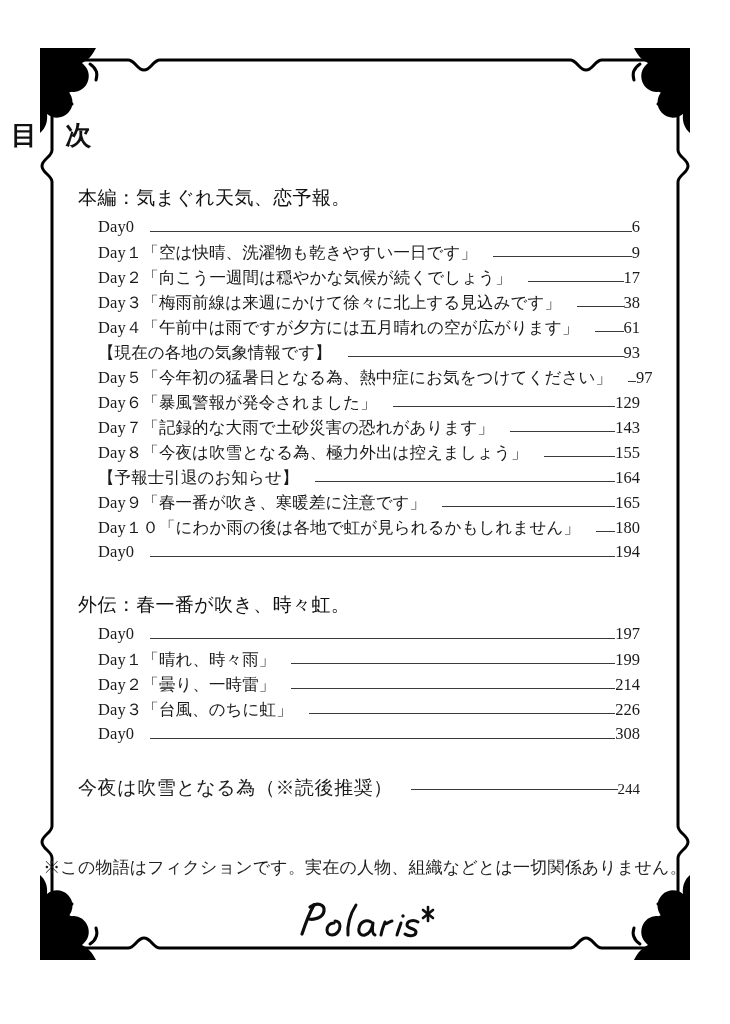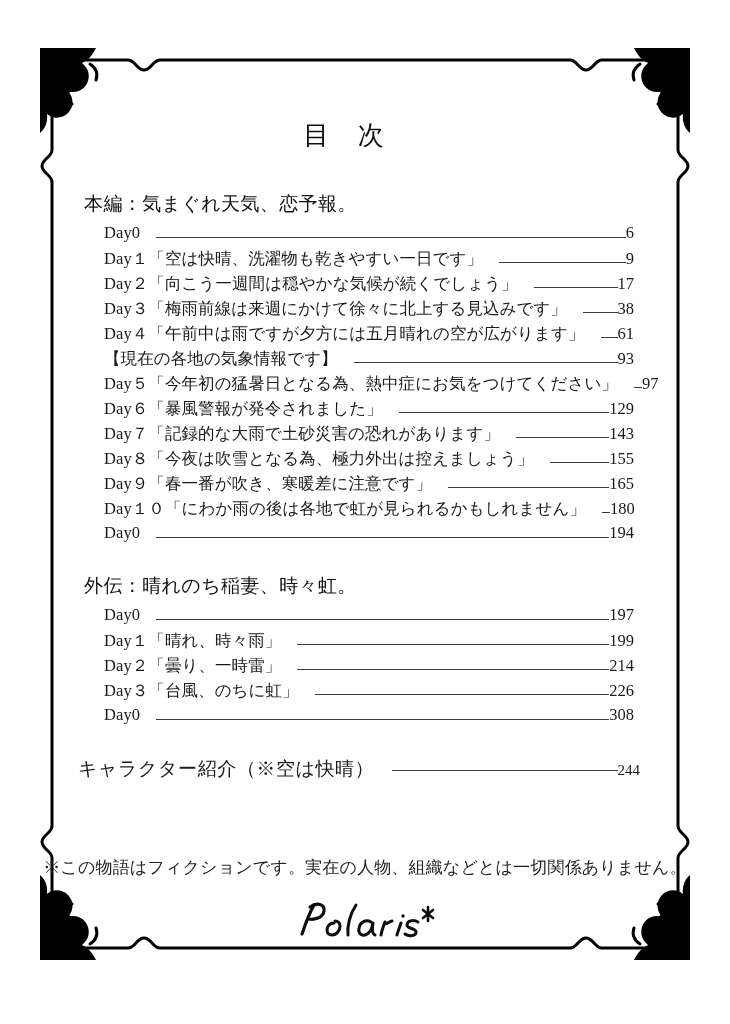--- a/index.html
+++ b/index.html
@@ -33,37 +33,36 @@
     top: 0;
     width: 730px;
     height: 1024px;
   }
 
   .toc-title {
     position: absolute;
     left: 0;
     top: 118px;
     width: 687px;
-    text-align: center;
     font-size: 26px;
     letter-spacing: 0.42em;
     text-indent: 0.42em;
-    font-weight: 400;
+    font-weight: 700;
     color: #111111;
   }
 
   .toc-body {
     position: absolute;
     left: 78px;
     top: 186px;
     width: 562px;
   }
 
   .section {
-    margin: 6px;
+    margin: 0;
   }
   .section + .section {
     margin-top: 26px;
   }
 
   .section-heading {
     font-size: 19px;
     letter-spacing: 0.02em;
     color: #111111;
     margin: 0 0 7px 0;
@@ -259,38 +258,43 @@
         <span class="entry-label">Day７「記録的な大雨で土砂災害の恐れがあります」</span>
         <span class="entry-leader"></span>
         <span class="entry-page">143</span>
       </div>
       <div class="entry">
         <span class="entry-label">Day８「今夜は吹雪となる為、極力外出は控えましょう」</span>
         <span class="entry-leader"></span>
         <span class="entry-page">155</span>
       </div>
       <div class="entry">
+        <span class="entry-label">【予報士引退のお知らせ】</span>
+        <span class="entry-leader"></span>
+        <span class="entry-page">164</span>
+      </div>
+      <div class="entry">
         <span class="entry-label">Day９「春一番が吹き、寒暖差に注意です」</span>
         <span class="entry-leader"></span>
         <span class="entry-page">165</span>
       </div>
       <div class="entry">
         <span class="entry-label">Day１０「にわか雨の後は各地で虹が見られるかもしれません」</span>
         <span class="entry-leader"></span>
         <span class="entry-page">180</span>
       </div>
       <div class="entry">
         <span class="entry-label">Day0</span>
         <span class="entry-leader"></span>
         <span class="entry-page">194</span>
       </div>
     </div>
 
     <div class="section">
-      <div class="section-heading">外伝：晴れのち稲妻、時々虹。</div>
+      <div class="section-heading">外伝：春一番が吹き、時々虹。</div>
 
       <div class="entry">
         <span class="entry-label">Day0</span>
         <span class="entry-leader"></span>
         <span class="entry-page">197</span>
       </div>
       <div class="entry">
         <span class="entry-label">Day１「晴れ、時々雨」</span>
         <span class="entry-leader"></span>
         <span class="entry-page">199</span>
@@ -307,21 +311,21 @@
       </div>
       <div class="entry">
         <span class="entry-label">Day0</span>
         <span class="entry-leader"></span>
         <span class="entry-page">308</span>
       </div>
     </div>
 
     <div class="section-final">
       <div class="final-row">
-        <span class="entry-label">キャラクター紹介（※空は快晴）</span>
+        <span class="entry-label">今夜は吹雪となる為（※読後推奨）</span>
         <span class="entry-leader"></span>
         <span class="entry-page">244</span>
       </div>
     </div>
 
   </div>
 
   <div class="disclaimer">※この物語はフィクションです。実在の人物、組織などとは一切関係ありません。</div>
 
   <div class="logo">

